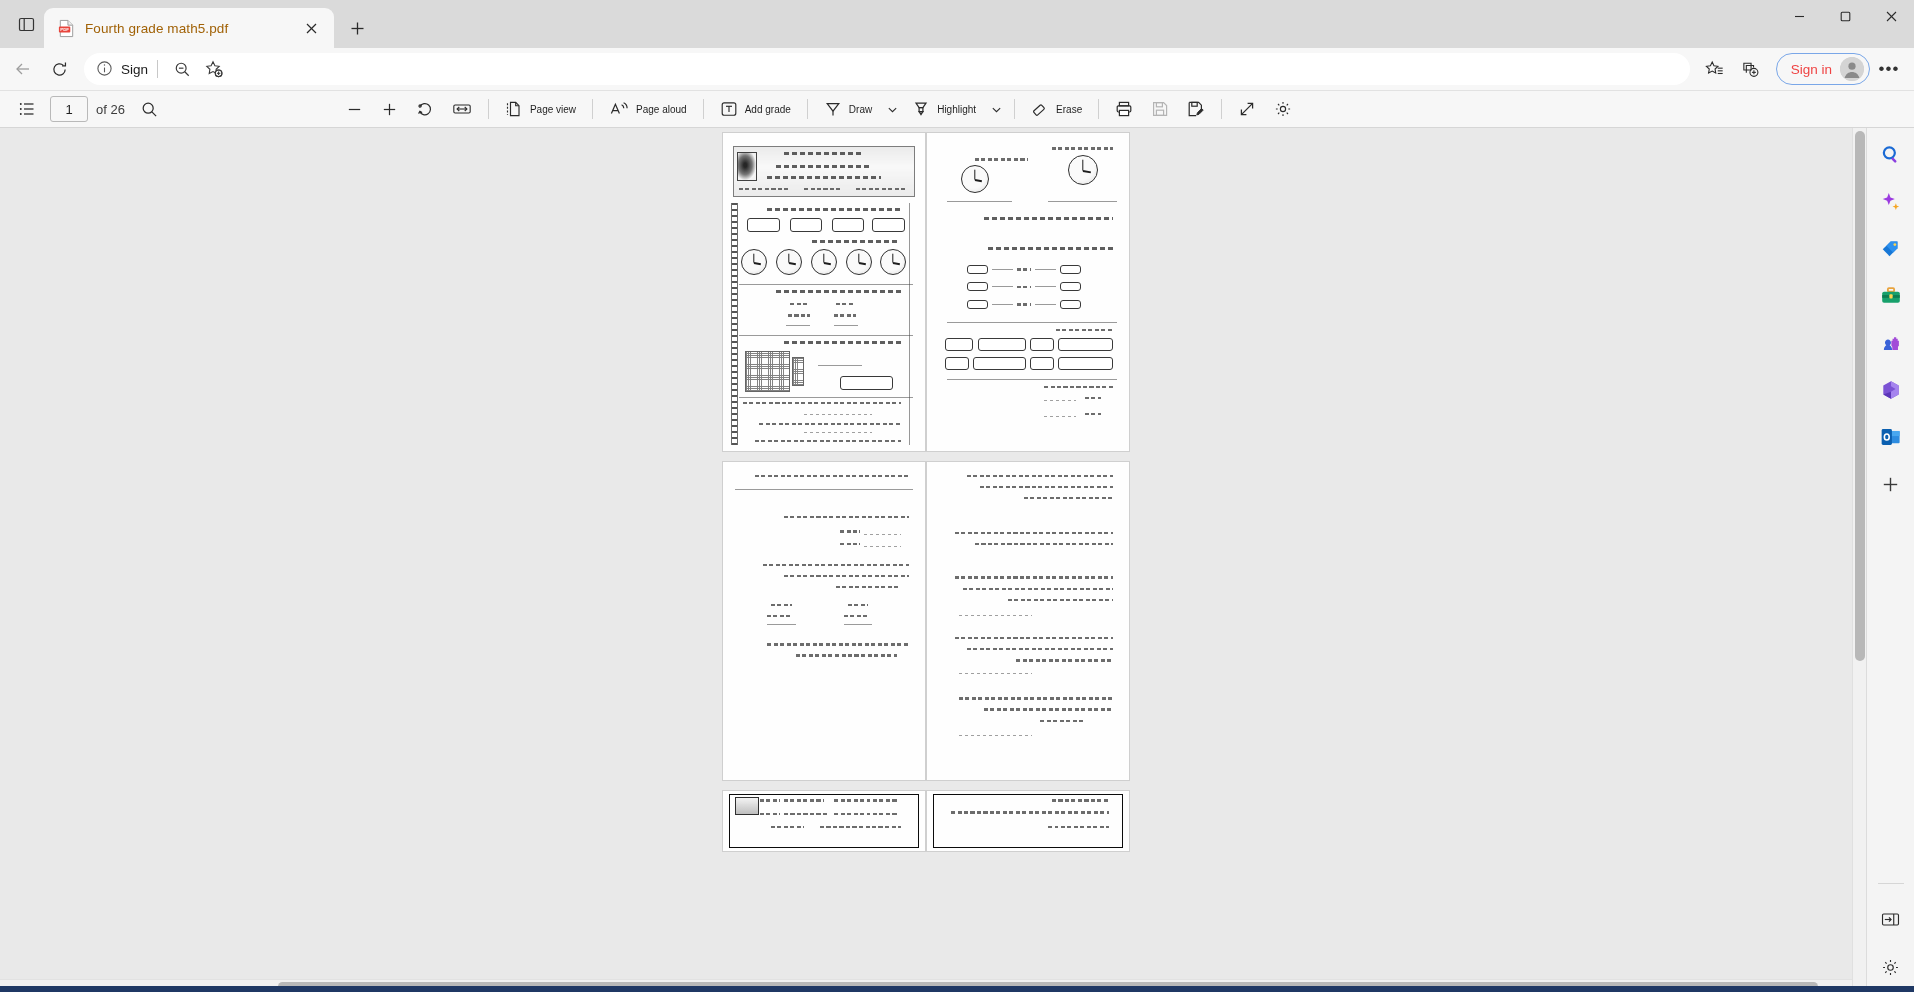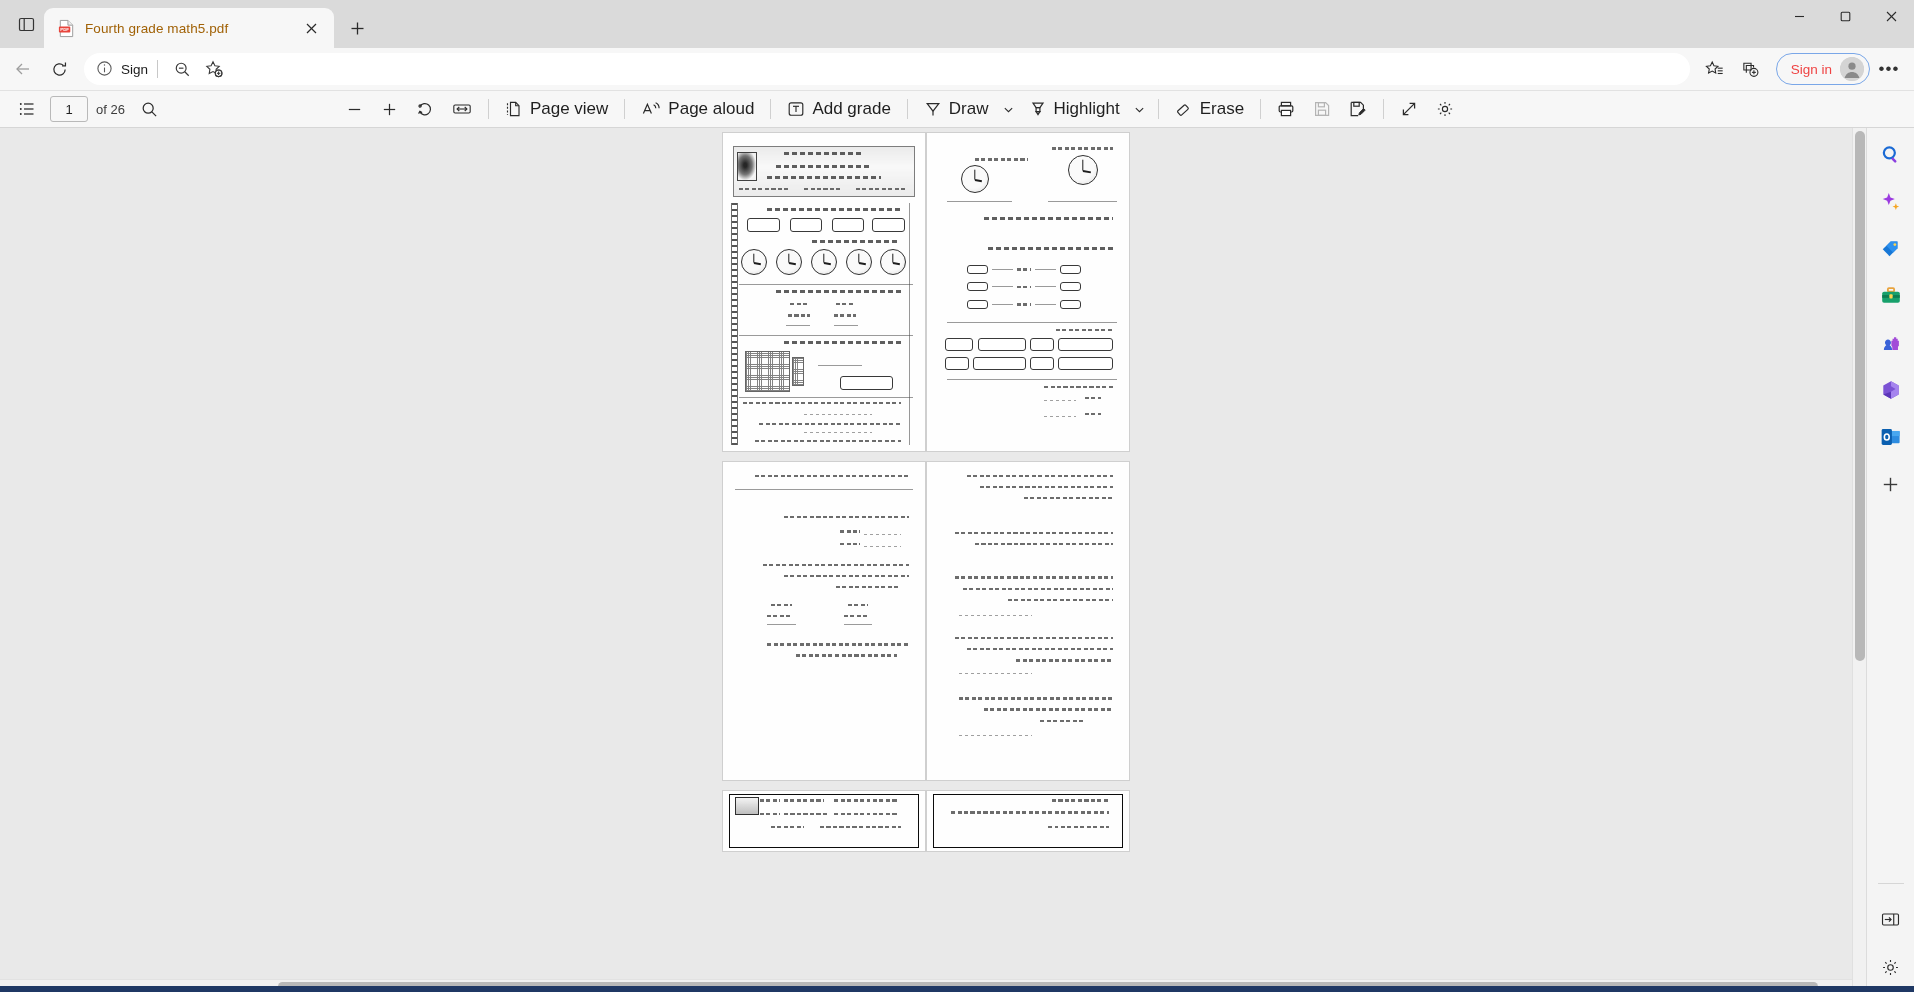--- a/index.html
+++ b/index.html
@@ -76,21 +76,21 @@
   .dots{ width:34px;height:34px;border-radius:50%;display:flex;align-items:center;justify-content:center;flex:none;cursor:pointer;font-size:17px;color:#333;letter-spacing:1px; }
 
   
   .pdfbar{
     height:38px;background:#f7f7f7;border-top:1px solid #e2e2e2;border-bottom:1px solid #d6d6d6;
     display:flex;align-items:center;padding:0 10px;gap:2px;
   }
   .tb{
     height:30px;border-radius:5px;display:flex;align-items:center;gap:7px;padding:0 8px;cursor:pointer;color:#1f1f1f;
   }
-  .tb-lbl{ font-size:17px;white-space:nowrap; }
+  .tb-lbl{ font-size:10px;white-space:nowrap; }
   .pagebox{
     width:38px;height:26px;border:1px solid #b9b9b9;border-radius:3px;background:#f7f7f7;
     font-size:13px;text-align:center;color:#1f1f1f;font-family:"Liberation Sans",sans-serif;
     margin:0 6px 0 4px;
   }
   .ofn{ font-size:13px;color:#3c3c3c;margin-right:6px;white-space:nowrap; }
   .vsep{ width:1px;height:20px;background:#d0d0d0;margin:0 6px;flex:none; }
   .chev{ width:20px;height:26px;border-radius:4px;display:flex;align-items:center;justify-content:center;cursor:pointer; }
   .spacer{ flex:1; }
 

